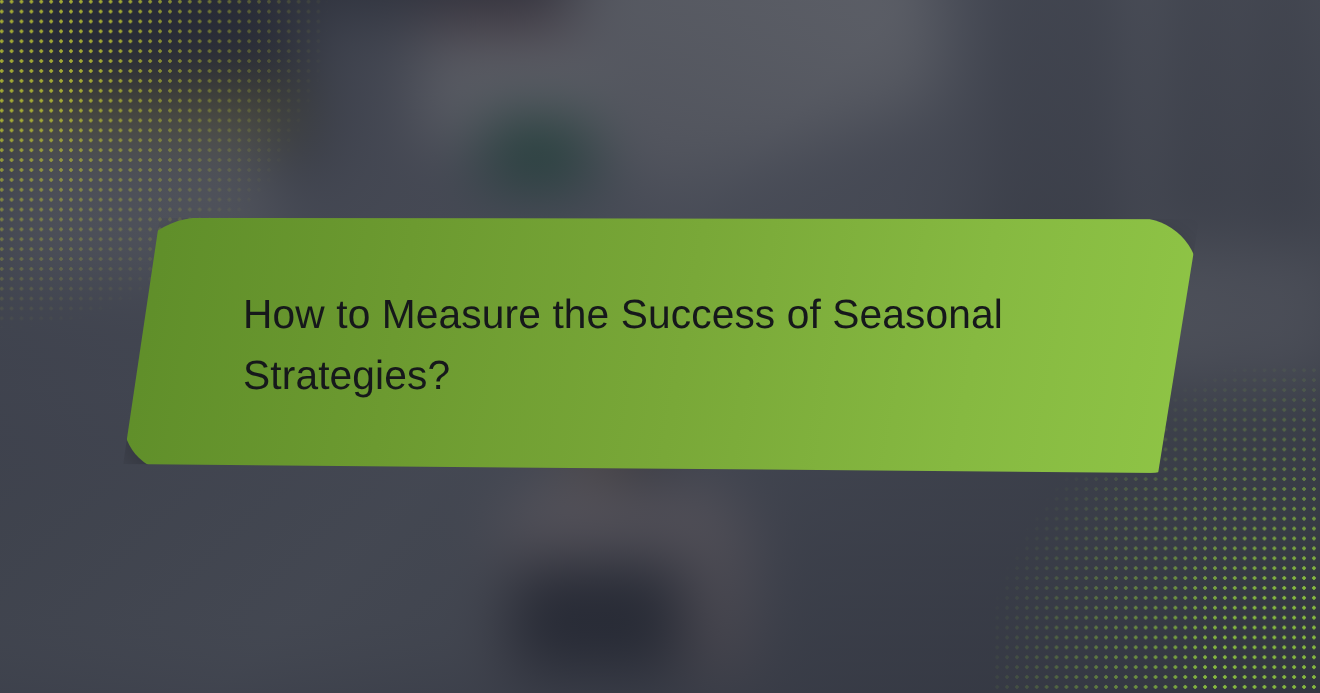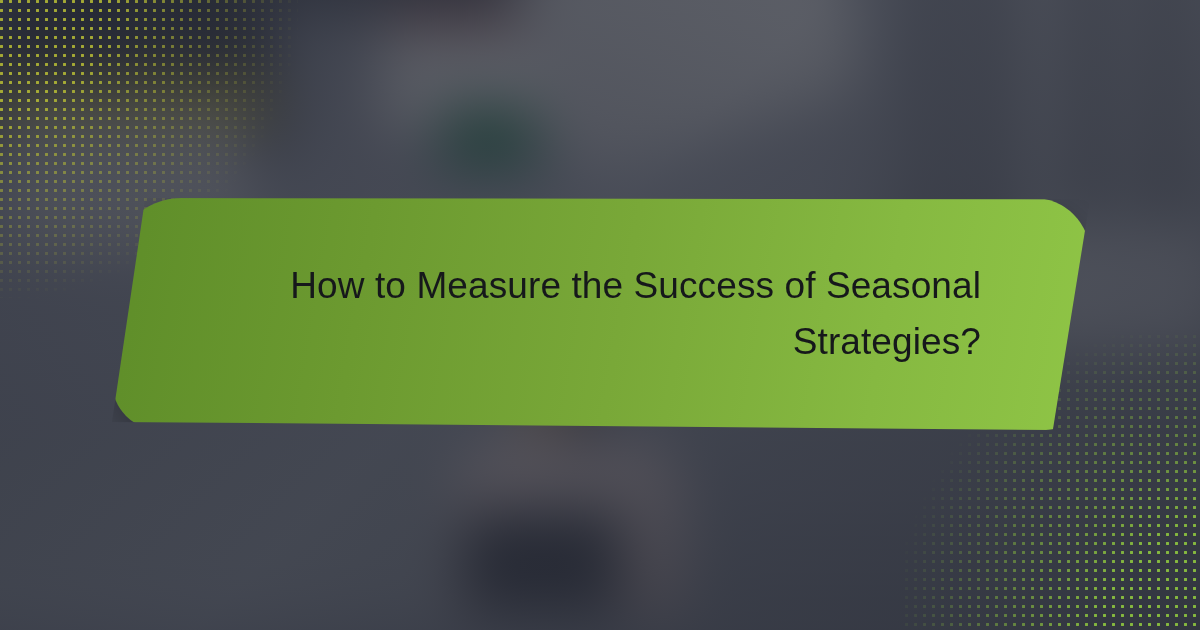--- a/index.html
+++ b/index.html
@@ -210,21 +210,21 @@
     left: 112px;
     top: 198px;
     width: 978px;
     height: 232px;
     display: flex;
     align-items: center;
     justify-content: center;
   }
   .card-title {
     width: 760px;
-    text-align: right;
+    text-align: left;
     color: #16181b;
     font-size: 37px;
     font-weight: 400;
     line-height: 1.52;
     letter-spacing: .1px;
     font-family: "Liberation Sans", sans-serif;
   }
 </style>
 </head>
 <body>

